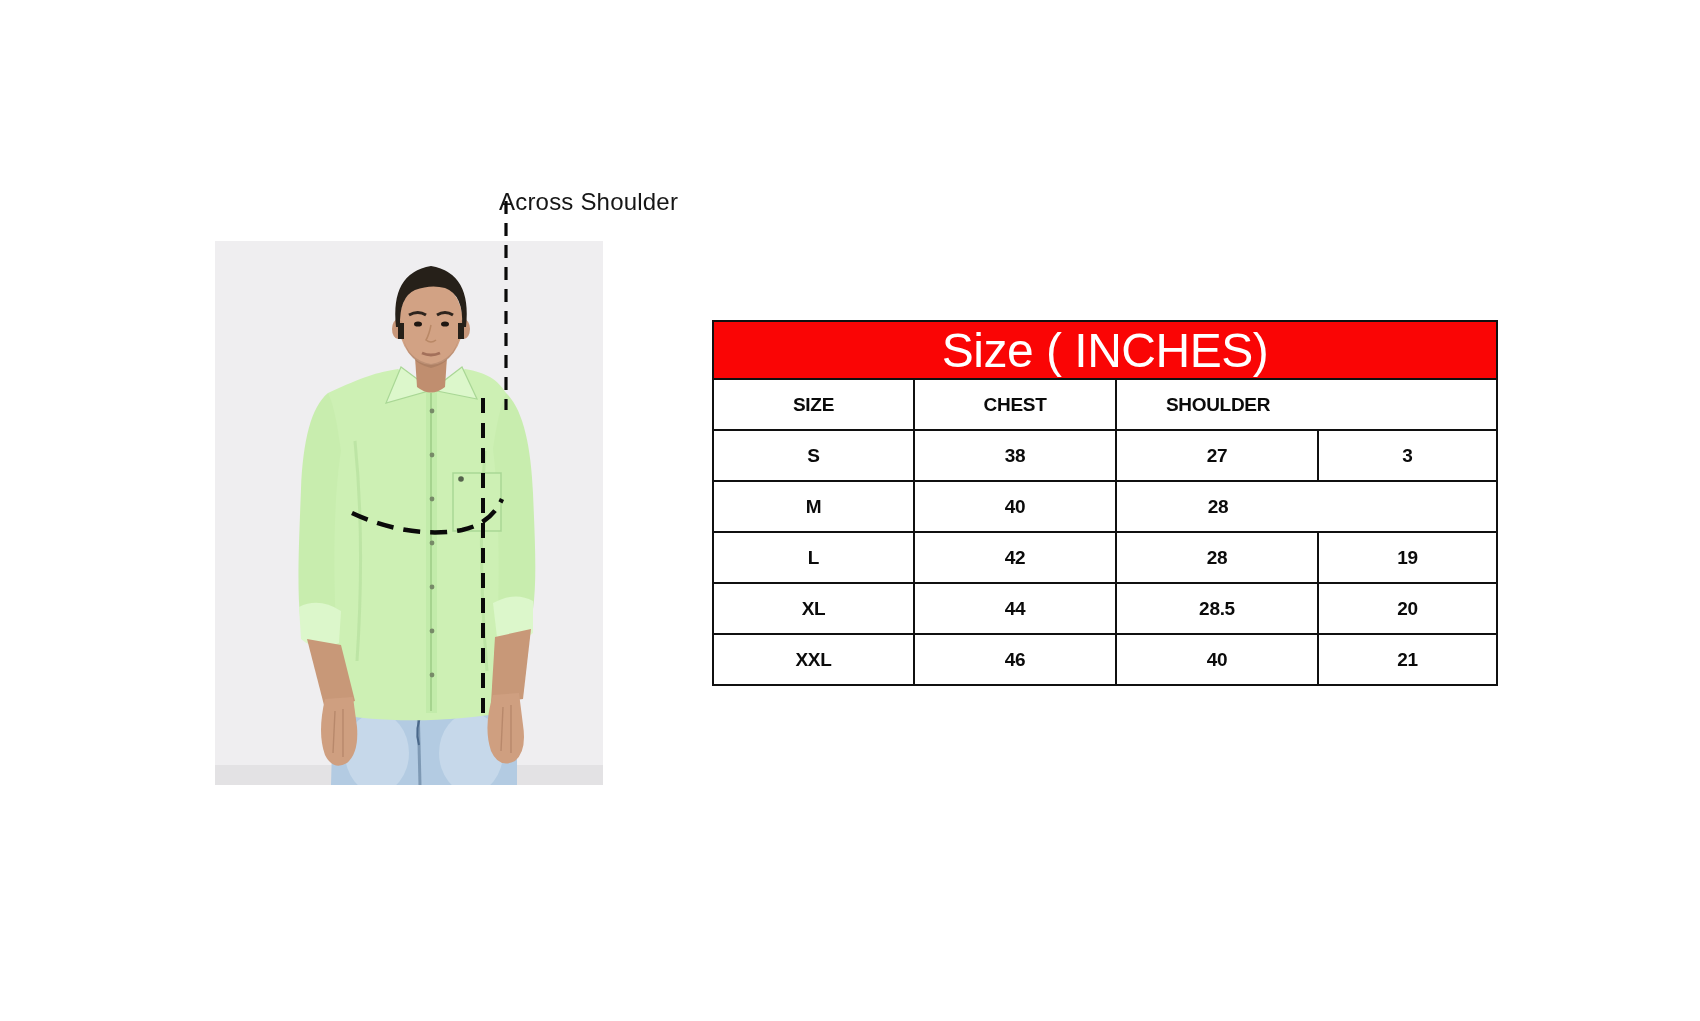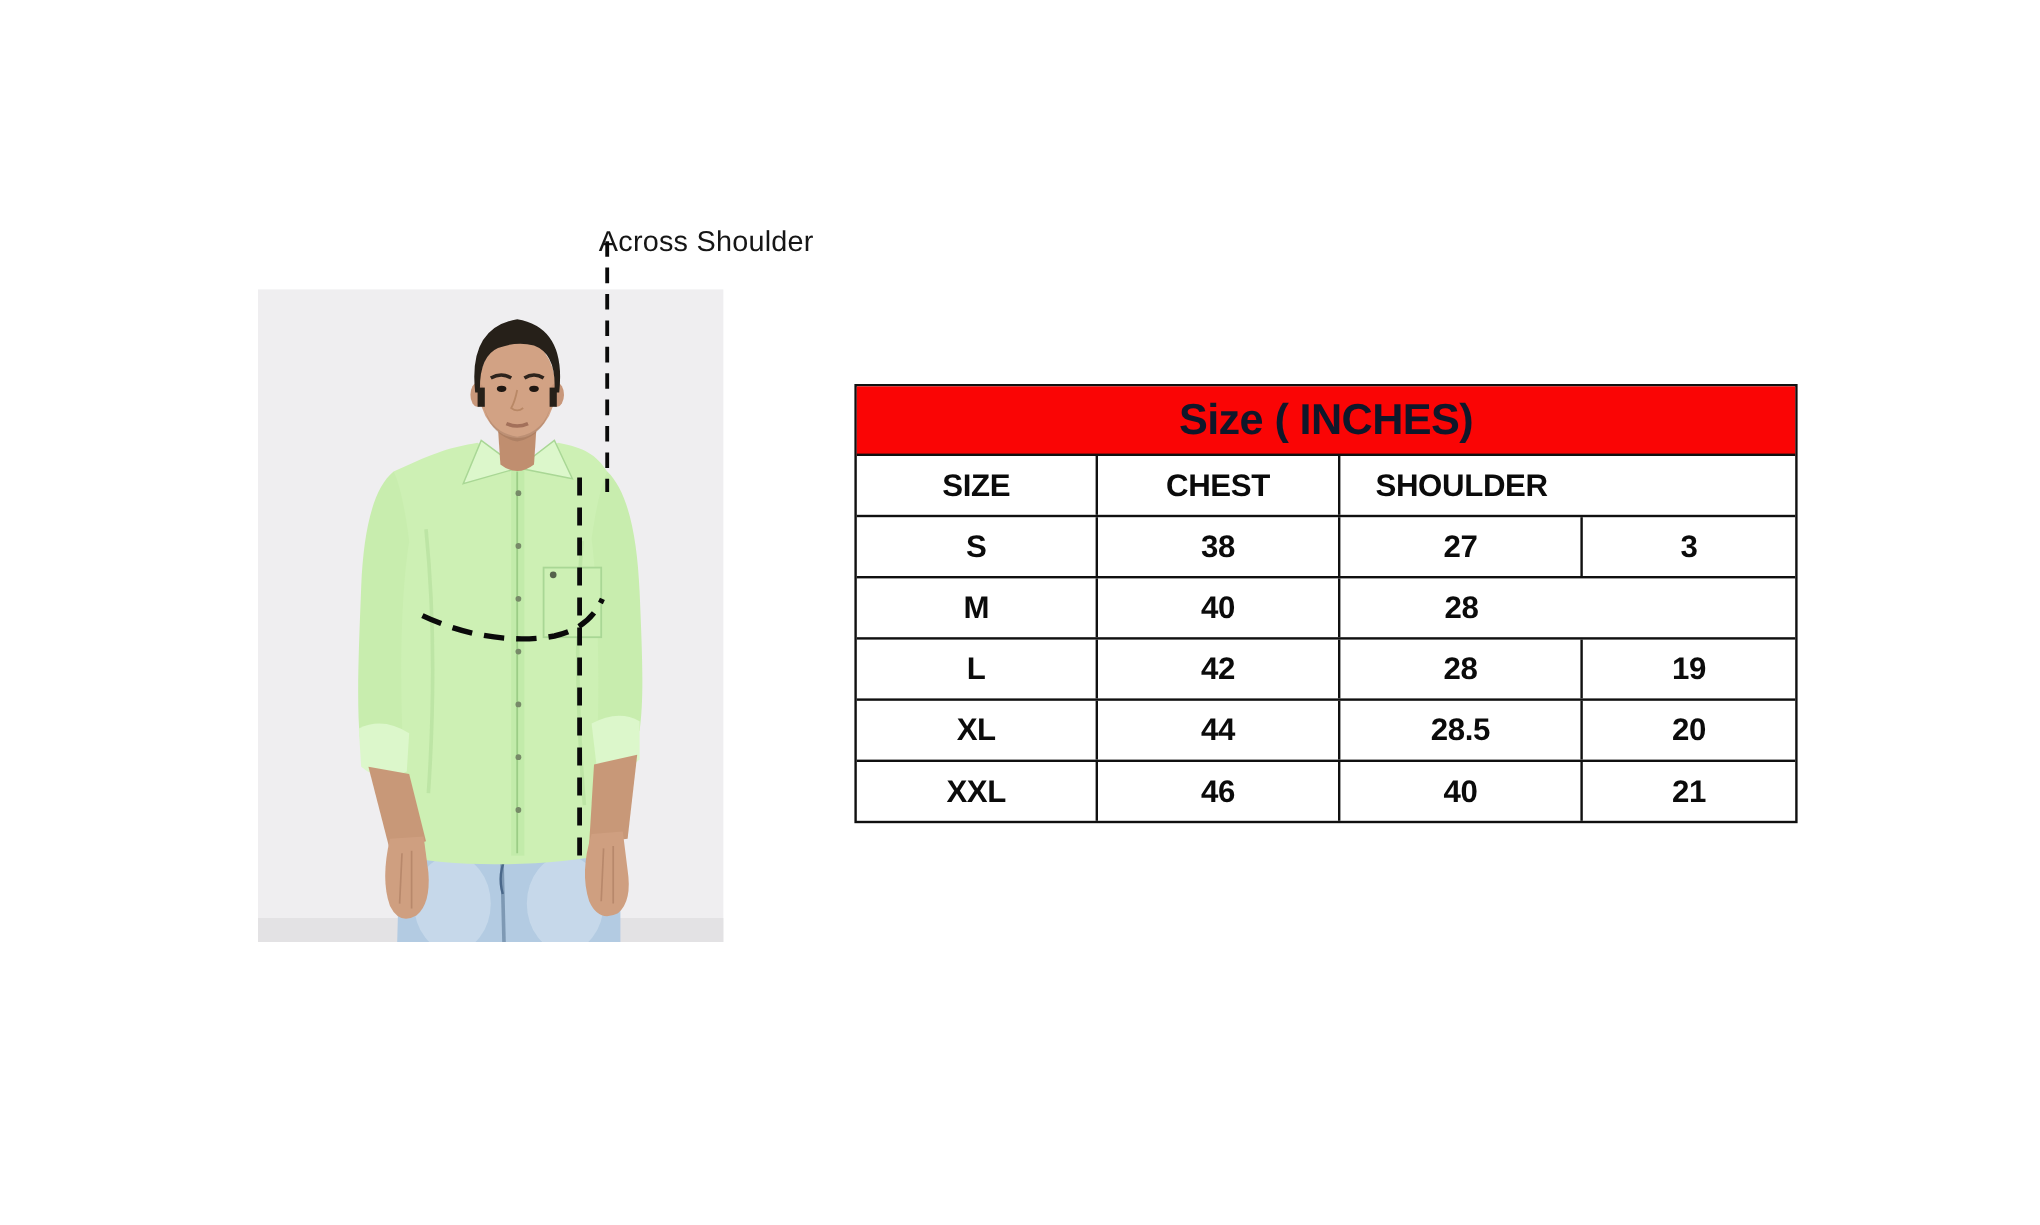--- a/index.html
+++ b/index.html
@@ -12,27 +12,27 @@
   
   .annot-label { position:absolute; left:499px; top:188px; font-size:24px; color:#161616;
                  letter-spacing:0.2px; white-space:nowrap; }
   .annot-lines { position:absolute; left:0; top:0; width:1700px; height:1021px; pointer-events:none; }
 
   
   .size-table { position:absolute; left:712px; top:320px; width:786px;
                 border:2px solid #101010; background:#ffffff; }
   .title-bar  { height:58px; border-bottom:2px solid #101010; display:flex;
                 align-items:center; justify-content:center; }
-  .title-text { font-size:36px; font-weight:700; color:#0f172a; letter-spacing:-0.5px; }
+  .title-text { font-size:48px; font-weight:400; color:#ffffff; letter-spacing:-0.5px; }
   .trow { display:grid; grid-template-columns:201px 202px 202px 1fr; }
   .thead-row { border-bottom:2px solid #101010; }
   .tbody .trow { border-bottom:2px solid #101010; }
   .tbody .trow:last-child { border-bottom:none; }
   .cell { height:49px; display:flex; align-items:center; justify-content:center;
-          font-size:26px; font-weight:700; color:#0b0b0b; letter-spacing:-0.3px;
+          font-size:19px; font-weight:700; color:#0b0b0b; letter-spacing:-0.3px;
           border-right:2px solid #101010; }
   .cell:last-child { border-right:none; }
 </style>
 </head>
 <body>
 
 <div class="photo">
   <svg width="388" height="544" viewBox="0 0 388 544" xmlns="http://www.w3.org/2000/svg">
 
     <rect x="0" y="0" width="388" height="544" fill="#efeef0"></rect>

